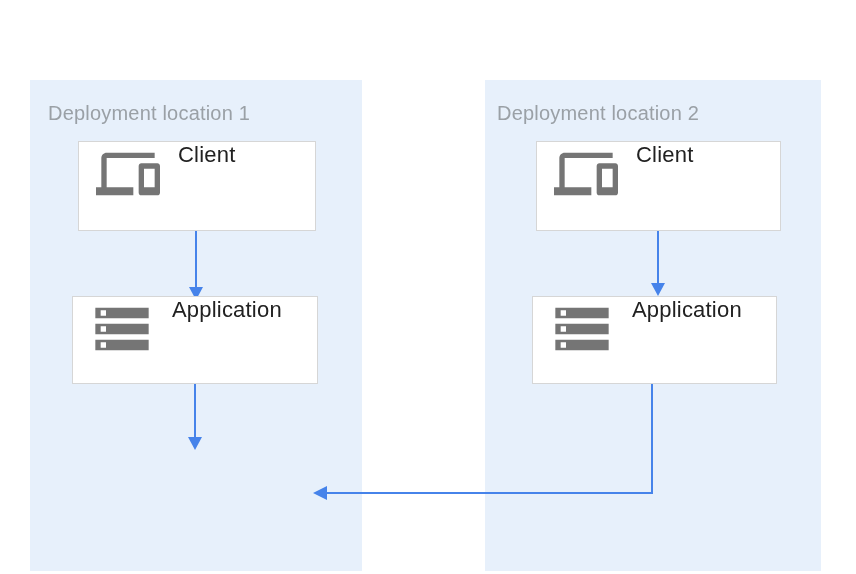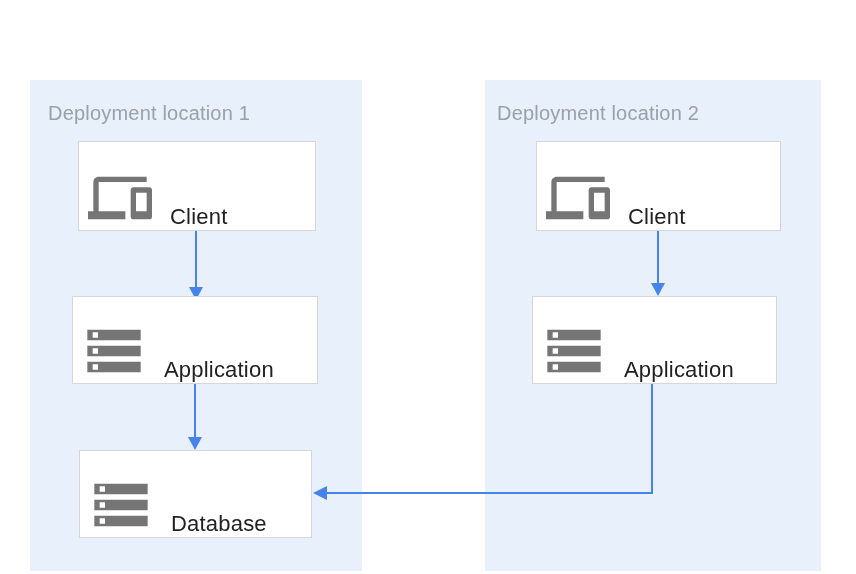--- a/index.html
+++ b/index.html
@@ -30,22 +30,22 @@
     color: var(--panel-title, #9aa0a6);
     white-space: nowrap;
   }
 
   .node {
     position: absolute;
     box-sizing: border-box;
     background: var(--node-bg, #ffffff);
     border: 1px solid var(--node-border, #d6d6d6);
     display: flex;
-    align-items: flex-end;
-    padding-left: 9px;
+    align-items: flex-start;
+    padding-left: 17px;
     z-index: 2;
   }
 
   .node .icon {
     width: 64px;
     height: 64px;
     flex: 0 0 auto;
     margin-right: 18px;
     color: var(--icon, #757575);
   }
@@ -118,28 +118,20 @@
 
   <div class="node" style="left:72px; top:253px; width:246px; height:88px;">
     <span class="icon">
       <svg viewBox="0 0 24 24" fill="currentColor" aria-hidden="true">
         <path d="M2 20h20v-4H2v4zm2-3h2v2H4v-2zM2 4v4h20V4H2zm4 3H4V5h2v2zm-4 7h20v-4H2v4zm2-3h2v2H4v-2z"></path>
       </svg>
     </span>
     <span class="node-label">Application</span>
   </div>
 
-  <div class="node" style="left:79px; top:407px; width:233px; height:88px;">
-    <span class="icon">
-      <svg viewBox="0 0 24 24" fill="currentColor" aria-hidden="true">
-        <path d="M2 20h20v-4H2v4zm2-3h2v2H4v-2zM2 4v4h20V4H2zm4 3H4V5h2v2zm-4 7h20v-4H2v4zm2-3h2v2H4v-2z"></path>
-      </svg>
-    </span>
-    <span class="node-label">Database</span>
-  </div>
 
   <div class="node" style="left:536px; top:98px; width:245px; height:90px;">
     <span class="icon">
       <svg viewBox="0 0 24 24" fill="currentColor" aria-hidden="true">
         <path d="M4 6h18V4H4c-1.1 0-2 .9-2 2v11H0v3h14v-3H4V6zm19 2h-6c-.55 0-1 .45-1 1v10c0 .55.45 1 1 1h6c.55 0 1-.45 1-1V9c0-.55-.45-1-1-1zm-1 9h-4v-7h4v7z"></path>
       </svg>
     </span>
     <span class="node-label">Client</span>
   </div>
 

